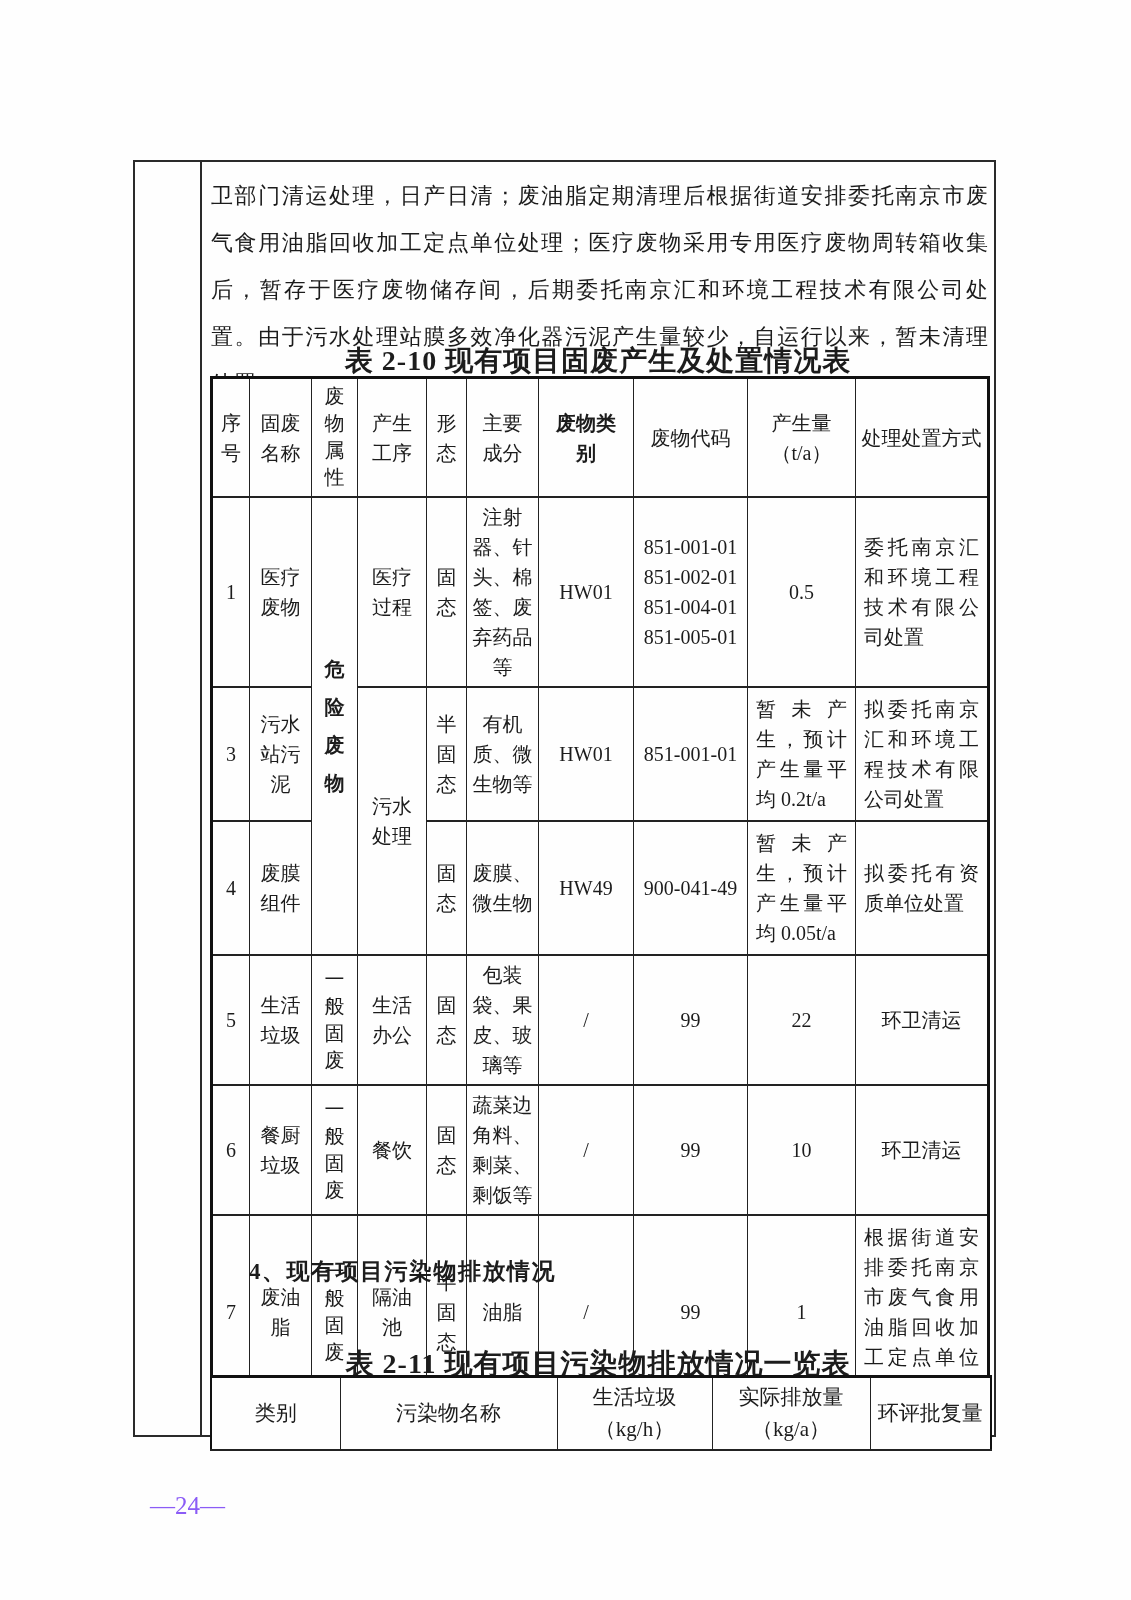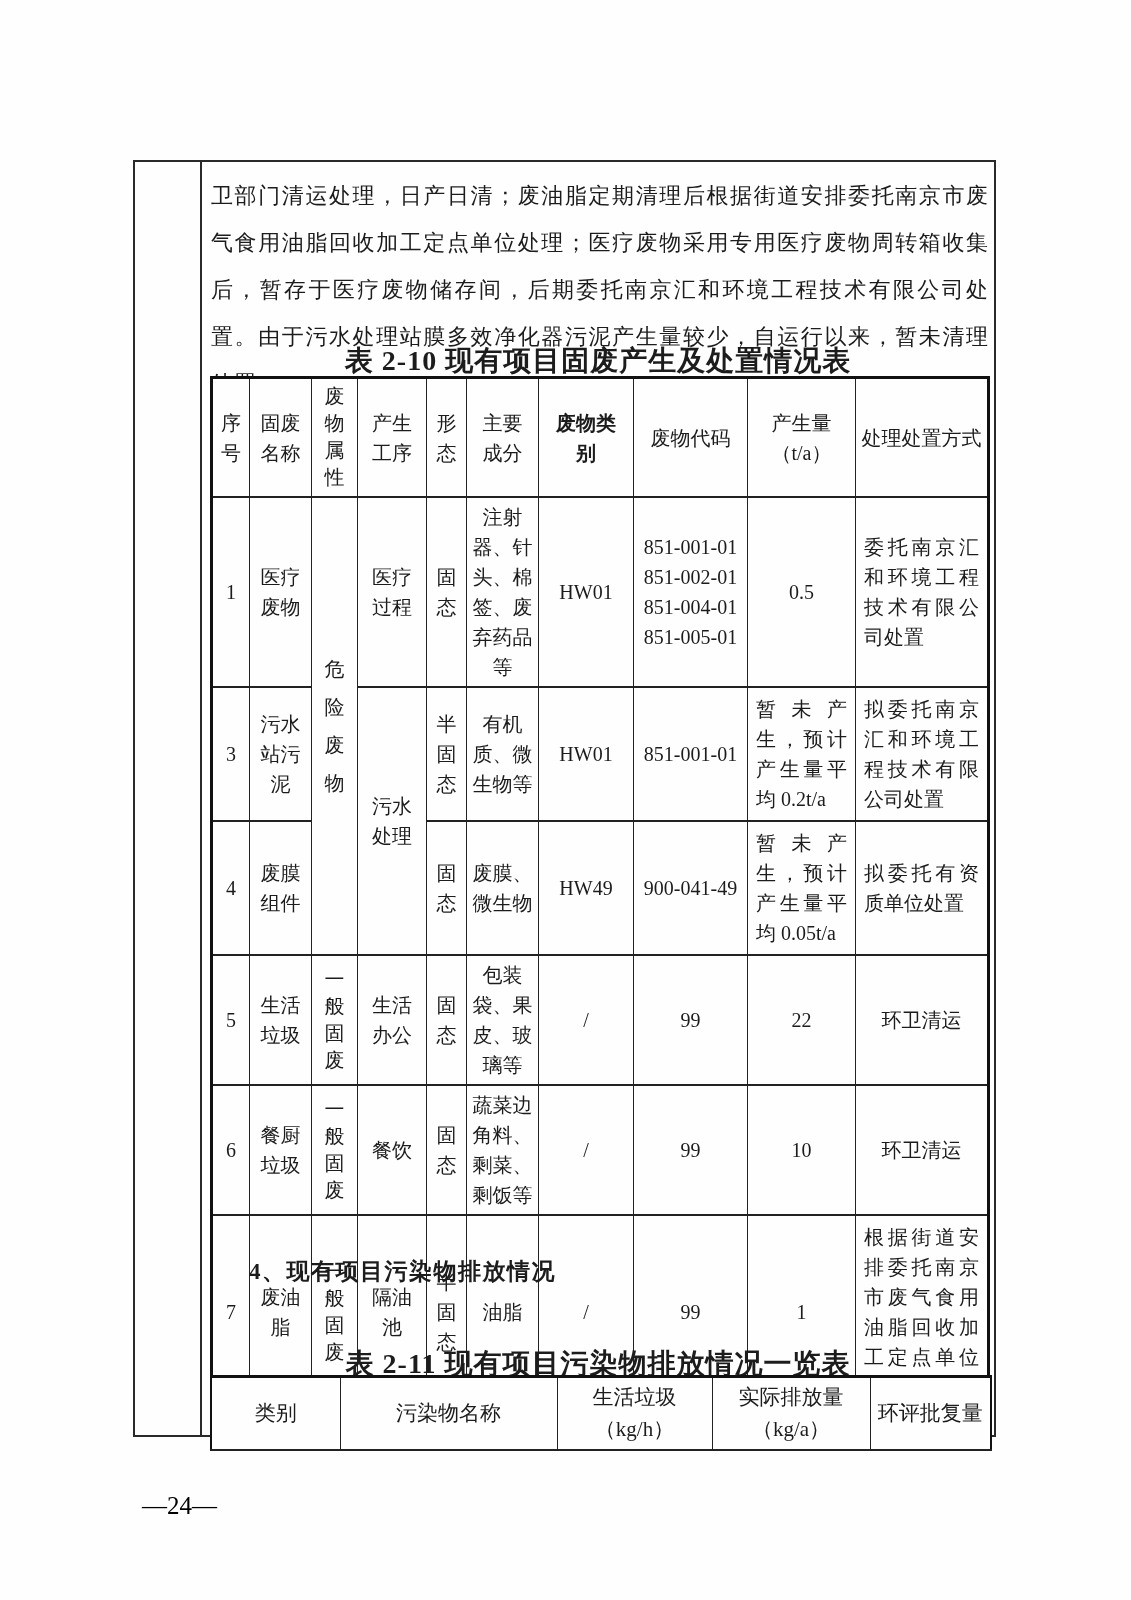--- a/index.html
+++ b/index.html
@@ -37,34 +37,34 @@
   }
   td {
     border:1px solid #222; border-top-width:2px; border-bottom-width:2px;
     text-align:center; vertical-align:middle;
     font-size:20px; line-height:1.5; padding:4px 3px;
     word-break:break-all; overflow:hidden;
   }
   .t211 td { font-size:21px; }
   .pre { white-space:pre-line; }
   .just { text-align:justify; padding:6px 8px; }
-  .vstack { display:inline-block; width:1.08em; line-height:1.9; }
+  .vstack { display:inline-block; width:1.08em; line-height:1.9;font-weight:bold; }
   .vstack2 { display:inline-block; width:1.08em; line-height:1.35; }
   .w2 { display:inline-block; width:2.2em; }
   .w3 { display:inline-block; width:3.3em;font-weight:bold; }
   .sec-heading {
     position:absolute; left:114px; top:1094px;
     font-size:23px; font-weight:bold; letter-spacing:1.5px;
   }
   .sec-para {
     position:absolute; left:114px; top:1132px; width:740px;
     font-size:22px; letter-spacing:1px;
   }
   .page-number {
-    position:absolute; left:142px; top:1492px; font-size:25px; color:#000000;
+    position:absolute; left:150px; top:1492px; font-size:25px; color:#8b5cf6;
   }
 </style>
 </head>
 <body>
 
 <div class="page">
   <div class="outer-box">
     <div class="left-divider"></div>
 
     <p class="intro-para">卫部门清运处理，日产日清；废油脂定期清理后根据街道安排委托南京市废气食用油脂回收加工定点单位处理；医疗废物采用专用医疗废物周转箱收集后，暂存于医疗废物储存间，后期委托南京汇和环境工程技术有限公司处置。由于污水处理站膜多效净化器污泥产生量较少，自运行以来，暂未清理处置。</p>

